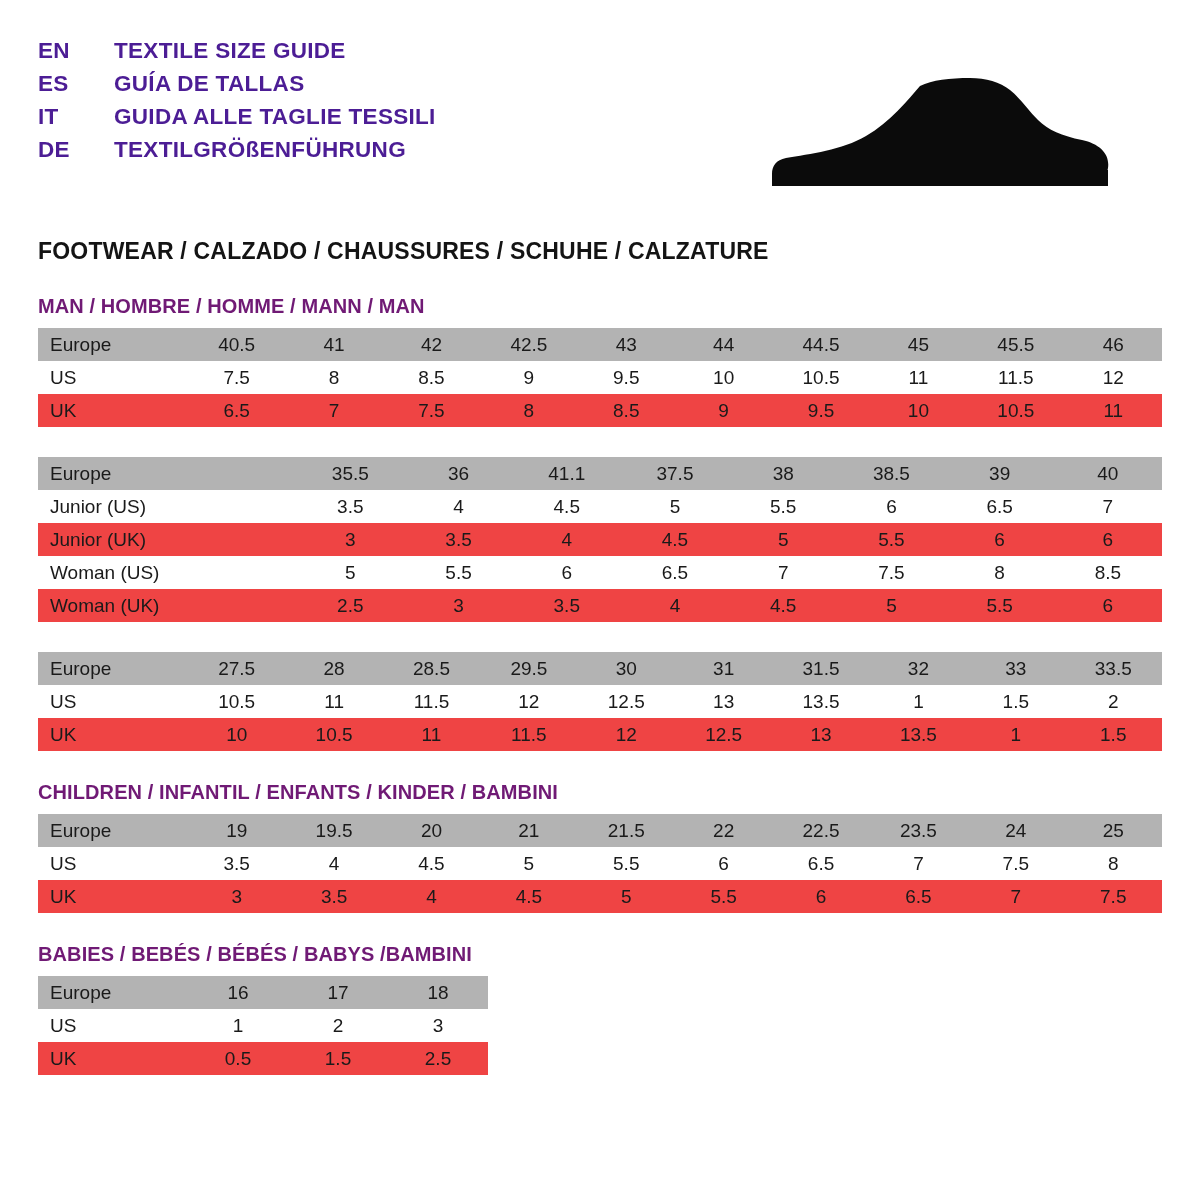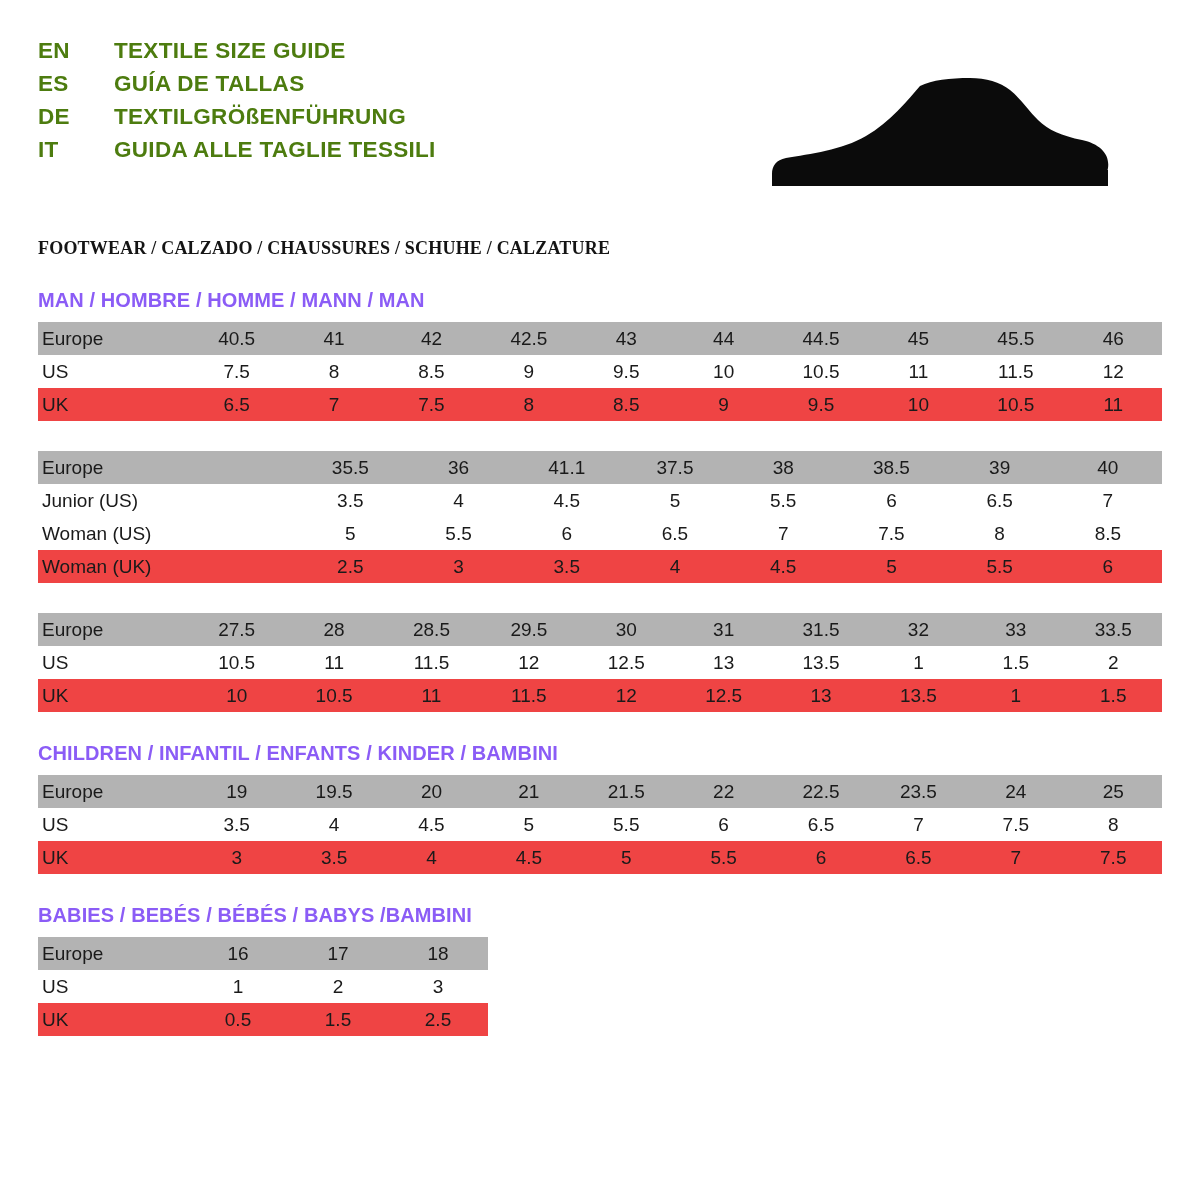--- a/index.html
+++ b/index.html
@@ -36,48 +36,47 @@
   .lang-row {
     display: table-row;
   }
   .lang-code, .lang-text {
     display: table-cell;
     font-size: 22.5px;
     font-weight: bold;
     letter-spacing: 0.3px;
     line-height: 33px;
     white-space: nowrap;
-    color: #4d7c0f;
+    color: #4c1d95;
   }
   .lang-code {
     width: 76px;
   }
 
   .shoe-wrap {
     margin-right: 52px;
     margin-top: 44px;
   }
   .footwear-title {
     margin-top: 36px;
-    font-size: 18px;
+    font-size: 23px;
     font-weight: bold;
     letter-spacing: 0.2px;
     color: #141414;
-    font-family: Liberation Serif, serif;
   }
 
   
   .block {
     margin-top: 30px;
   }
   .block-title {
     font-size: 20px;
     font-weight: bold;
     letter-spacing: 0.1px;
-    color: #8b5cf6;
+    color: #701a75;
     margin-bottom: 10px;
     white-space: nowrap;
   }
   table.size {
     border-collapse: collapse;
     table-layout: fixed;
     font-size: 19px;
   }
   table.size.full { width: 1124px; }
   table.size.babies { width: 450px; }
@@ -85,21 +84,21 @@
   table.size td {
     height: 33px;
     padding: 0;
     text-align: center;
     vertical-align: middle;
     color: #1a1a1a;
     font-size: 19px;
   }
   table.size td.label {
     text-align: left;
-    padding-left: 4px;
+    padding-left: 12px;
     white-space: nowrap;
   }
   tr.head td {
     background: #b3b3b3;
     font-weight: normal;
   }
   tr.alt td {
     background: #ef4444;
   }
   tr.plain td {
@@ -118,26 +117,26 @@
     <div class="lang-block">
       <div class="lang-row">
         <div class="lang-code">EN</div>
         <div class="lang-text">TEXTILE SIZE GUIDE</div>
       </div>
       <div class="lang-row">
         <div class="lang-code">ES</div>
         <div class="lang-text">GUÍA DE TALLAS</div>
       </div>
       <div class="lang-row">
+        <div class="lang-code">IT</div>
+        <div class="lang-text">GUIDA ALLE TAGLIE TESSILI</div>
+      </div>
+      <div class="lang-row">
         <div class="lang-code">DE</div>
         <div class="lang-text">TEXTILGRÖßENFÜHRUNG</div>
-      </div>
-      <div class="lang-row">
-        <div class="lang-code">IT</div>
-        <div class="lang-text">GUIDA ALLE TAGLIE TESSILI</div>
       </div>
     </div>
 
     <div class="shoe-wrap">
       <svg width="340" height="120" viewBox="0 0 340 120" xmlns="http://www.w3.org/2000/svg">
         <path fill="#0b0b0b" d="M150 8 C138 22 120 44 96 58 C72 72 40 76 16 80 C6 82 2 88 2 96 L2 108 L300 108 C322 108 336 102 338 90 C340 76 330 66 312 62 C292 58 278 52 268 42 C258 32 250 20 240 12 C230 4 216 0 200 0 C180 0 162 2 150 8 Z"></path>
         <rect x="268" y="92" width="70" height="16" fill="#0b0b0b"></rect>
       </svg>
     </div>
   </div>
@@ -236,20 +235,32 @@
           <td></td>
           <td>3.5</td>
           <td>4</td>
           <td>4.5</td>
           <td>5</td>
           <td>5.5</td>
           <td>6</td>
           <td>6.5</td>
           <td>7</td>
         </tr>
+        <tr class="alt">
+          <td class="label">Junior (UK)</td>
+          <td></td>
+          <td>3</td>
+          <td>3.5</td>
+          <td>4</td>
+          <td>4.5</td>
+          <td>5</td>
+          <td>5.5</td>
+          <td>6</td>
+          <td>6</td>
+        </tr>
         <tr class="plain">
           <td class="label">Woman (US)</td>
           <td></td>
           <td>5</td>
           <td>5.5</td>
           <td>6</td>
           <td>6.5</td>
           <td>7</td>
           <td>7.5</td>
           <td>8</td>

